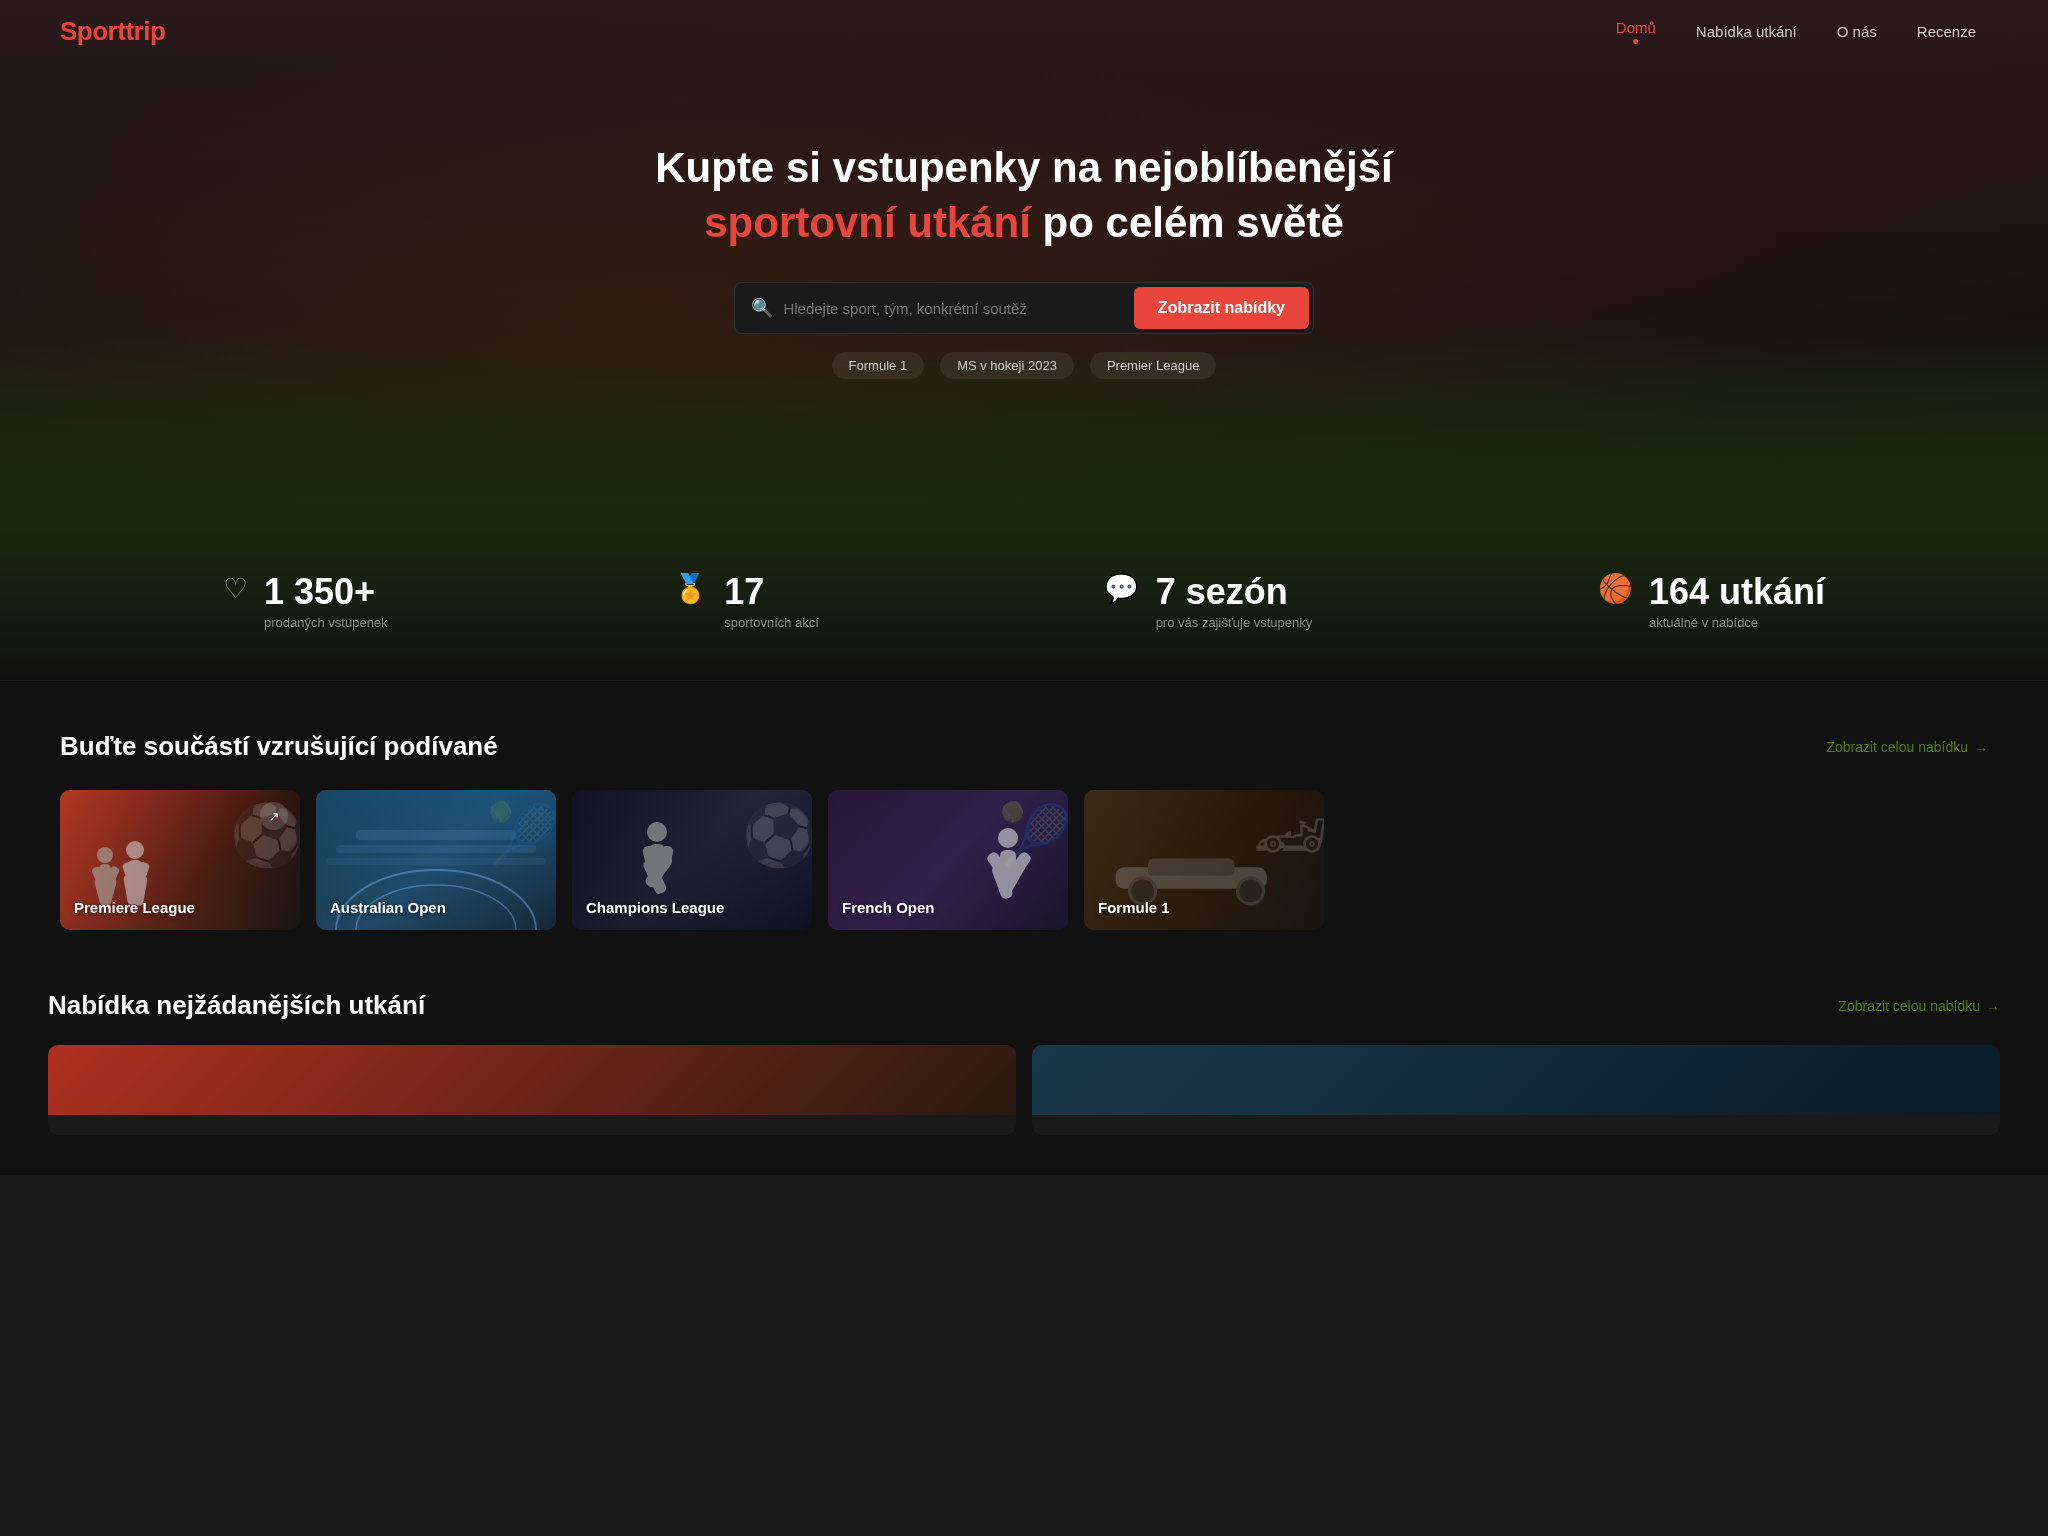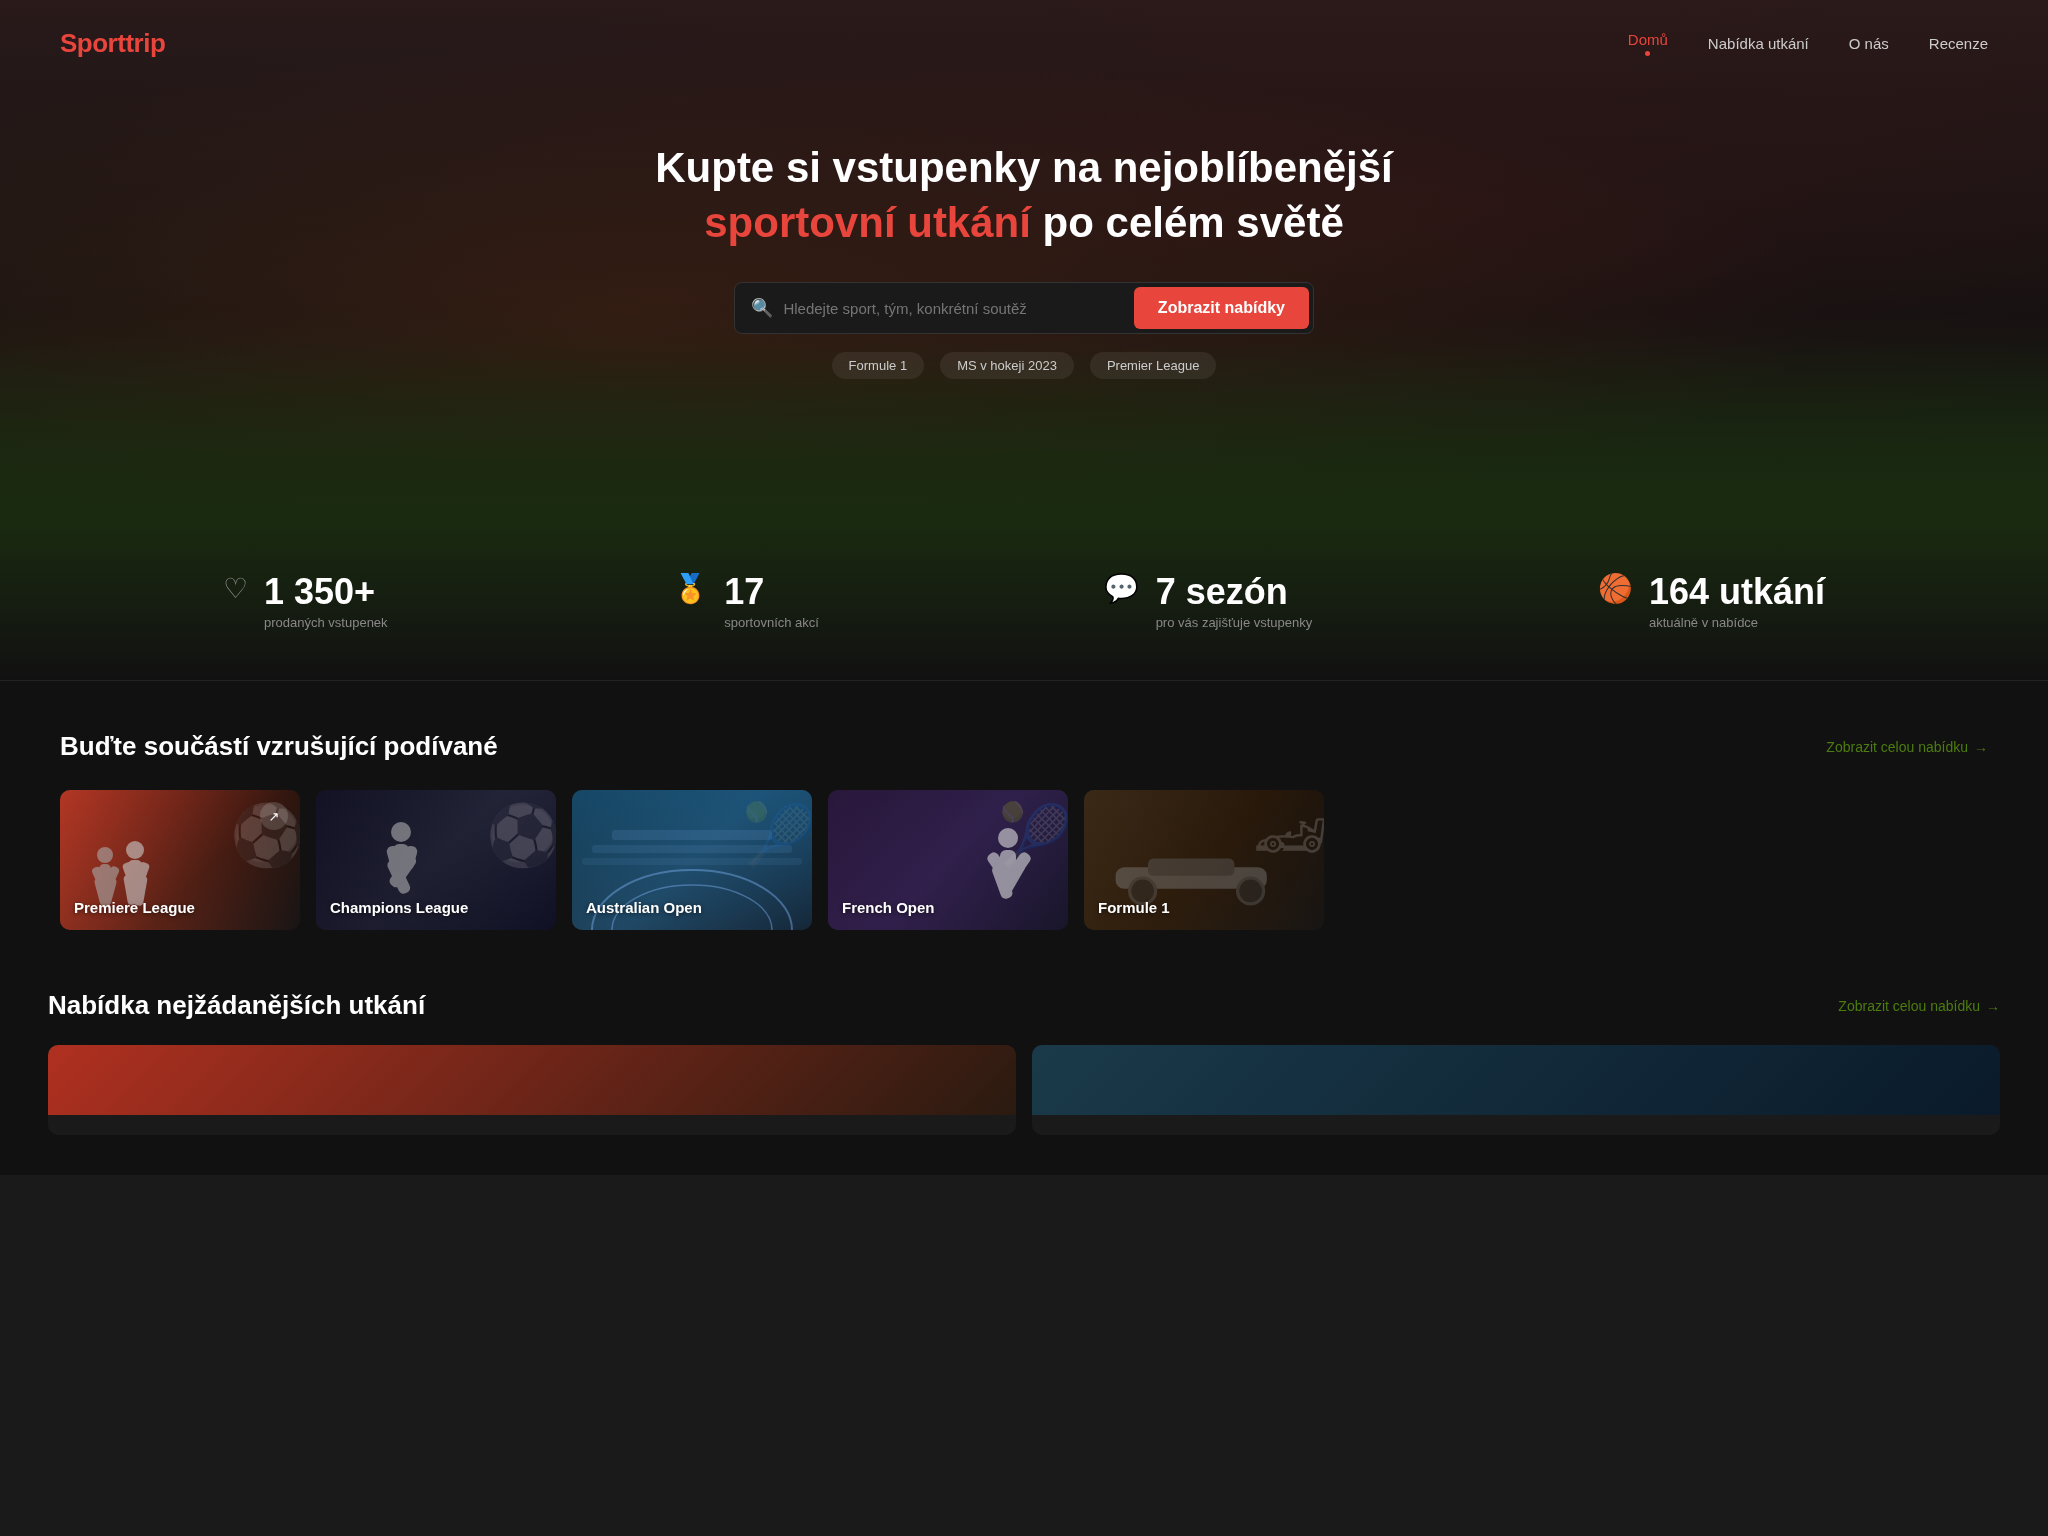--- a/index.html
+++ b/index.html
@@ -1,26 +1,26 @@
 <!DOCTYPE html>
 <html><head>
   <meta charset="utf-8">
   <style>
     * { margin: 0; padding: 0; box-sizing: border-box; }
     body { font-family: 'Segoe UI', Arial, sans-serif; background: #1a1a1a; color: #fff; overflow-x: hidden; }
 
     
     header {
       position: absolute;
-      top: 0; left: 0; right: 0;
+      top: 0; left: 0; right: 12px;
       z-index: 10;
       display: flex;
       align-items: center;
       justify-content: space-between;
-      padding: 28px 60px;
+      padding: 16px 60px;
     }
     .logo {
       font-size: 26px;
       font-weight: 700;
       color: #fff;
       letter-spacing: -0.5px;
     }
     .logo span { color: #e8453c; }
     nav { display: flex; gap: 40px; align-items: center; }
     .nav-item {
@@ -422,46 +422,46 @@
         <rect x="19" y="44" width="12" height="28" rx="5" fill="#aaa"></rect>
         <rect x="14" y="58" width="9" height="28" rx="4" fill="#aaa" transform="rotate(-15 19 60)"></rect>
         <rect x="28" y="58" width="9" height="28" rx="4" fill="#aaa" transform="rotate(15 32 60)"></rect>
         <rect x="14" y="46" width="9" height="20" rx="4" fill="#aaa" transform="rotate(-25 20 55)"></rect>
         <rect x="28" y="46" width="9" height="20" rx="4" fill="#aaa" transform="rotate(25 32 55)"></rect>
       </svg>
       <div class="card-arrow">↗</div>
       <div class="sport-card-label">Premiere League</div>
     </div>
 
+    <div class="sport-card card-australian">
+      <div class="card-img-layer"></div>
+
+      <svg style="position:absolute;bottom:0;left:0;z-index:1;opacity:0.4;width:100%;height:100%" viewBox="0 0 240 140">
+        <ellipse cx="120" cy="140" rx="100" ry="60" fill="none" stroke="#88bbff" stroke-width="2"></ellipse>
+        <ellipse cx="120" cy="140" rx="80" ry="45" fill="none" stroke="#88bbff" stroke-width="1.5"></ellipse>
+        <rect x="40" y="40" width="160" height="10" rx="3" fill="#6699cc" opacity="0.5"></rect>
+        <rect x="20" y="55" width="200" height="8" rx="3" fill="#6699cc" opacity="0.4"></rect>
+        <rect x="10" y="68" width="220" height="7" rx="3" fill="#6699cc" opacity="0.3"></rect>
+      </svg>
+      <div class="sport-card-label">Australian Open</div>
+    </div>
+
     <div class="sport-card card-champions">
       <div class="card-img-layer"></div>
       <svg style="position:absolute;bottom:0;left:30px;z-index:1;opacity:0.55" width="100" height="120" viewBox="0 0 100 120">
         <ellipse cx="55" cy="22" rx="10" ry="10" fill="#bbb"></ellipse>
         <rect x="47" y="34" width="16" height="32" rx="6" fill="#bbb"></rect>
         <rect x="40" y="50" width="12" height="36" rx="5" fill="#bbb" transform="rotate(-25 46 52)"></rect>
         <rect x="60" y="46" width="12" height="36" rx="5" fill="#bbb" transform="rotate(35 66 48)"></rect>
         <rect x="42" y="36" width="12" height="24" rx="5" fill="#bbb" transform="rotate(-15 48 46)"></rect>
         <rect x="58" y="36" width="12" height="24" rx="5" fill="#bbb" transform="rotate(15 64 46)"></rect>
       </svg>
       <div class="sport-card-label">Champions League</div>
     </div>
 
-    <div class="sport-card card-australian">
-      <div class="card-img-layer"></div>
-
-      <svg style="position:absolute;bottom:0;left:0;z-index:1;opacity:0.4;width:100%;height:100%" viewBox="0 0 240 140">
-        <ellipse cx="120" cy="140" rx="100" ry="60" fill="none" stroke="#88bbff" stroke-width="2"></ellipse>
-        <ellipse cx="120" cy="140" rx="80" ry="45" fill="none" stroke="#88bbff" stroke-width="1.5"></ellipse>
-        <rect x="40" y="40" width="160" height="10" rx="3" fill="#6699cc" opacity="0.5"></rect>
-        <rect x="20" y="55" width="200" height="8" rx="3" fill="#6699cc" opacity="0.4"></rect>
-        <rect x="10" y="68" width="220" height="7" rx="3" fill="#6699cc" opacity="0.3"></rect>
-      </svg>
-      <div class="sport-card-label">Australian Open</div>
-    </div>
-
     <div class="sport-card card-french">
       <div class="card-img-layer"></div>
       <svg style="position:absolute;bottom:0;right:20px;z-index:1;opacity:0.6" width="80" height="110" viewBox="0 0 80 110">
         <ellipse cx="40" cy="18" rx="10" ry="10" fill="#ddd"></ellipse>
         <rect x="32" y="30" width="16" height="30" rx="6" fill="#ddd"></rect>
         <rect x="24" y="45" width="12" height="35" rx="5" fill="#ddd" transform="rotate(-20 30 50)"></rect>
         <rect x="46" y="42" width="12" height="35" rx="5" fill="#ddd" transform="rotate(30 52 45)"></rect>
         <rect x="22" y="32" width="12" height="25" rx="5" fill="#ddd" transform="rotate(-35 28 42)"></rect>
         <rect x="48" y="32" width="12" height="25" rx="5" fill="#ddd" transform="rotate(35 54 42)"></rect>
       </svg>

